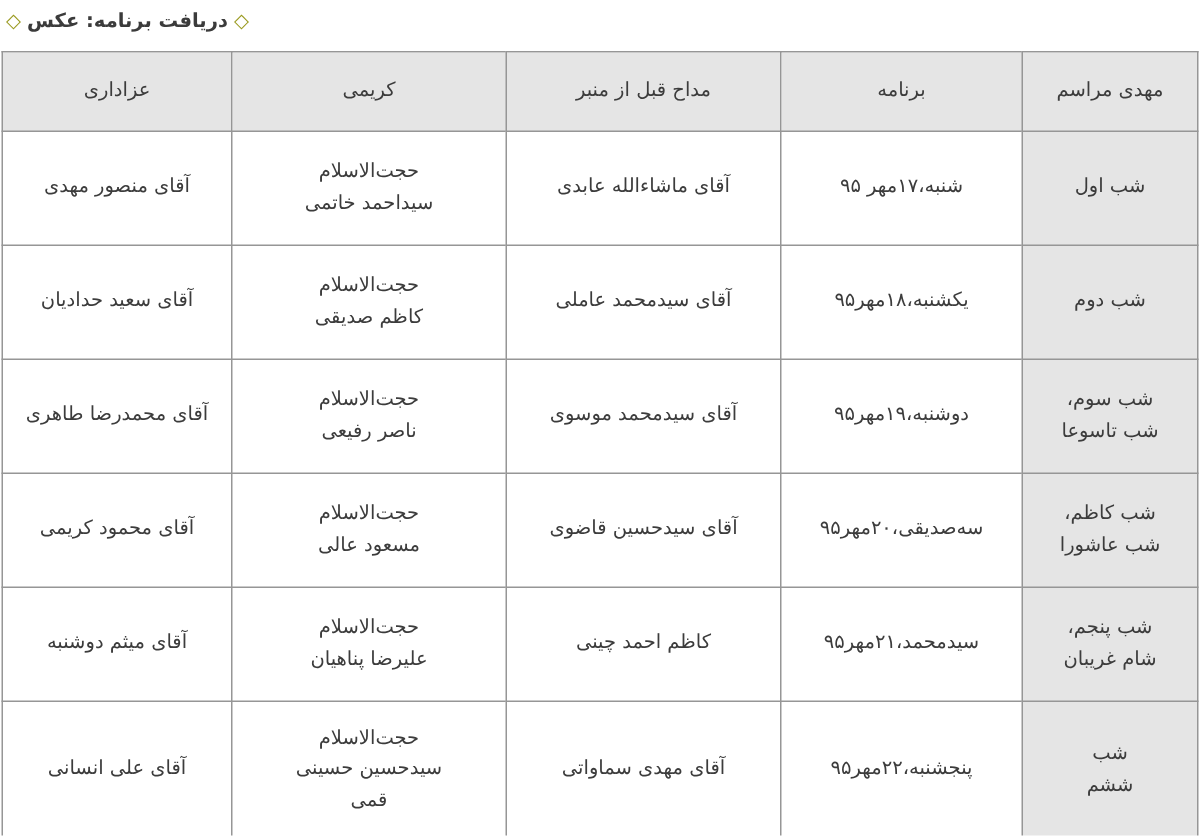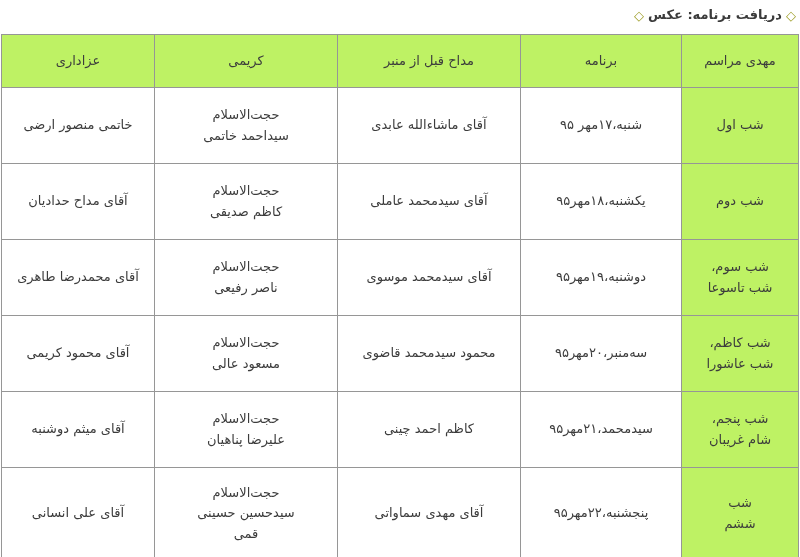--- a/index.html
+++ b/index.html
@@ -10,21 +10,21 @@
     height: 557px;
     overflow: hidden;
     font-family: "DejaVu Sans", "Liberation Sans", sans-serif;
   }
   .page {
     width: 800px;
     height: 557px;
     overflow: hidden;
   }
   .title-line {
-    text-align: right;
+    text-align: left;
     padding-top: 7px;
     height: 27px;
     font-size: 13px;
     font-weight: bold;
     color: #3b3b3b;
     direction: rtl;
   }
   .title-line .diamond {
     color: #9a9a1f;
     font-size: 13px;
@@ -46,21 +46,21 @@
     font-size: 13px;
     font-weight: normal;
     color: #3c3c3c;
     white-space: pre-line;
     line-height: 1.55;
     padding: 2px 4px;
     overflow: hidden;
   }
   table.program th.hdr,
   table.program td.day-cell {
-    background: #bef264;
+    background: #e5e5e5;
     margin-top: 16px;
   }
   tr.hdr-row    { height: 53px; }
   tr.data-row   { height: 76px; }
   tr.data-row-last { height: 92px; }
   col.c-day     { width: 117px; }
   col.c-date    { width: 161px; }
   col.c-maddah  { width: 183px; }
   col.c-speaker { width: 183px; }
   col.c-azadari { width: 153px; }
@@ -91,47 +91,47 @@
       <th class="hdr">کریمی</th>
       <th class="hdr">عزاداری</th>
     </tr>
 
     <tr class="data-row">
       <td class="day-cell">شب اول</td>
       <td>شنبه،۱۷مهر ۹۵</td>
       <td>آقای ماشاءالله عابدی</td>
       <td>حجت‌الاسلام
 سیداحمد خاتمی</td>
-      <td>خاتمی منصور ارضی</td>
+      <td>آقای منصور مهدی</td>
     </tr>
 
     <tr class="data-row">
       <td class="day-cell">شب دوم</td>
       <td>یکشنبه،۱۸مهر۹۵</td>
       <td>آقای سیدمحمد عاملی</td>
       <td>حجت‌الاسلام
 کاظم صدیقی</td>
-      <td>آقای مداح حدادیان</td>
+      <td>آقای سعید حدادیان</td>
     </tr>
 
     <tr class="data-row">
       <td class="day-cell">شب سوم،
 شب تاسوعا</td>
       <td>دوشنبه،۱۹مهر۹۵</td>
       <td>آقای سیدمحمد موسوی</td>
       <td>حجت‌الاسلام
 ناصر رفیعی</td>
       <td>آقای محمدرضا طاهری</td>
     </tr>
 
     <tr class="data-row">
       <td class="day-cell">شب کاظم،
 شب عاشورا</td>
-      <td>سه‌منبر،۲۰مهر۹۵</td>
-      <td>محمود سیدمحمد قاضوی</td>
+      <td>سه‌صدیقی،۲۰مهر۹۵</td>
+      <td>آقای سیدحسین قاضوی</td>
       <td>حجت‌الاسلام
 مسعود عالی</td>
       <td>آقای محمود کریمی</td>
     </tr>
 
     <tr class="data-row">
       <td class="day-cell">شب پنجم،
 شام غریبان</td>
       <td>سیدمحمد،۲۱مهر۹۵</td>
       <td>کاظم احمد چینی</td>

